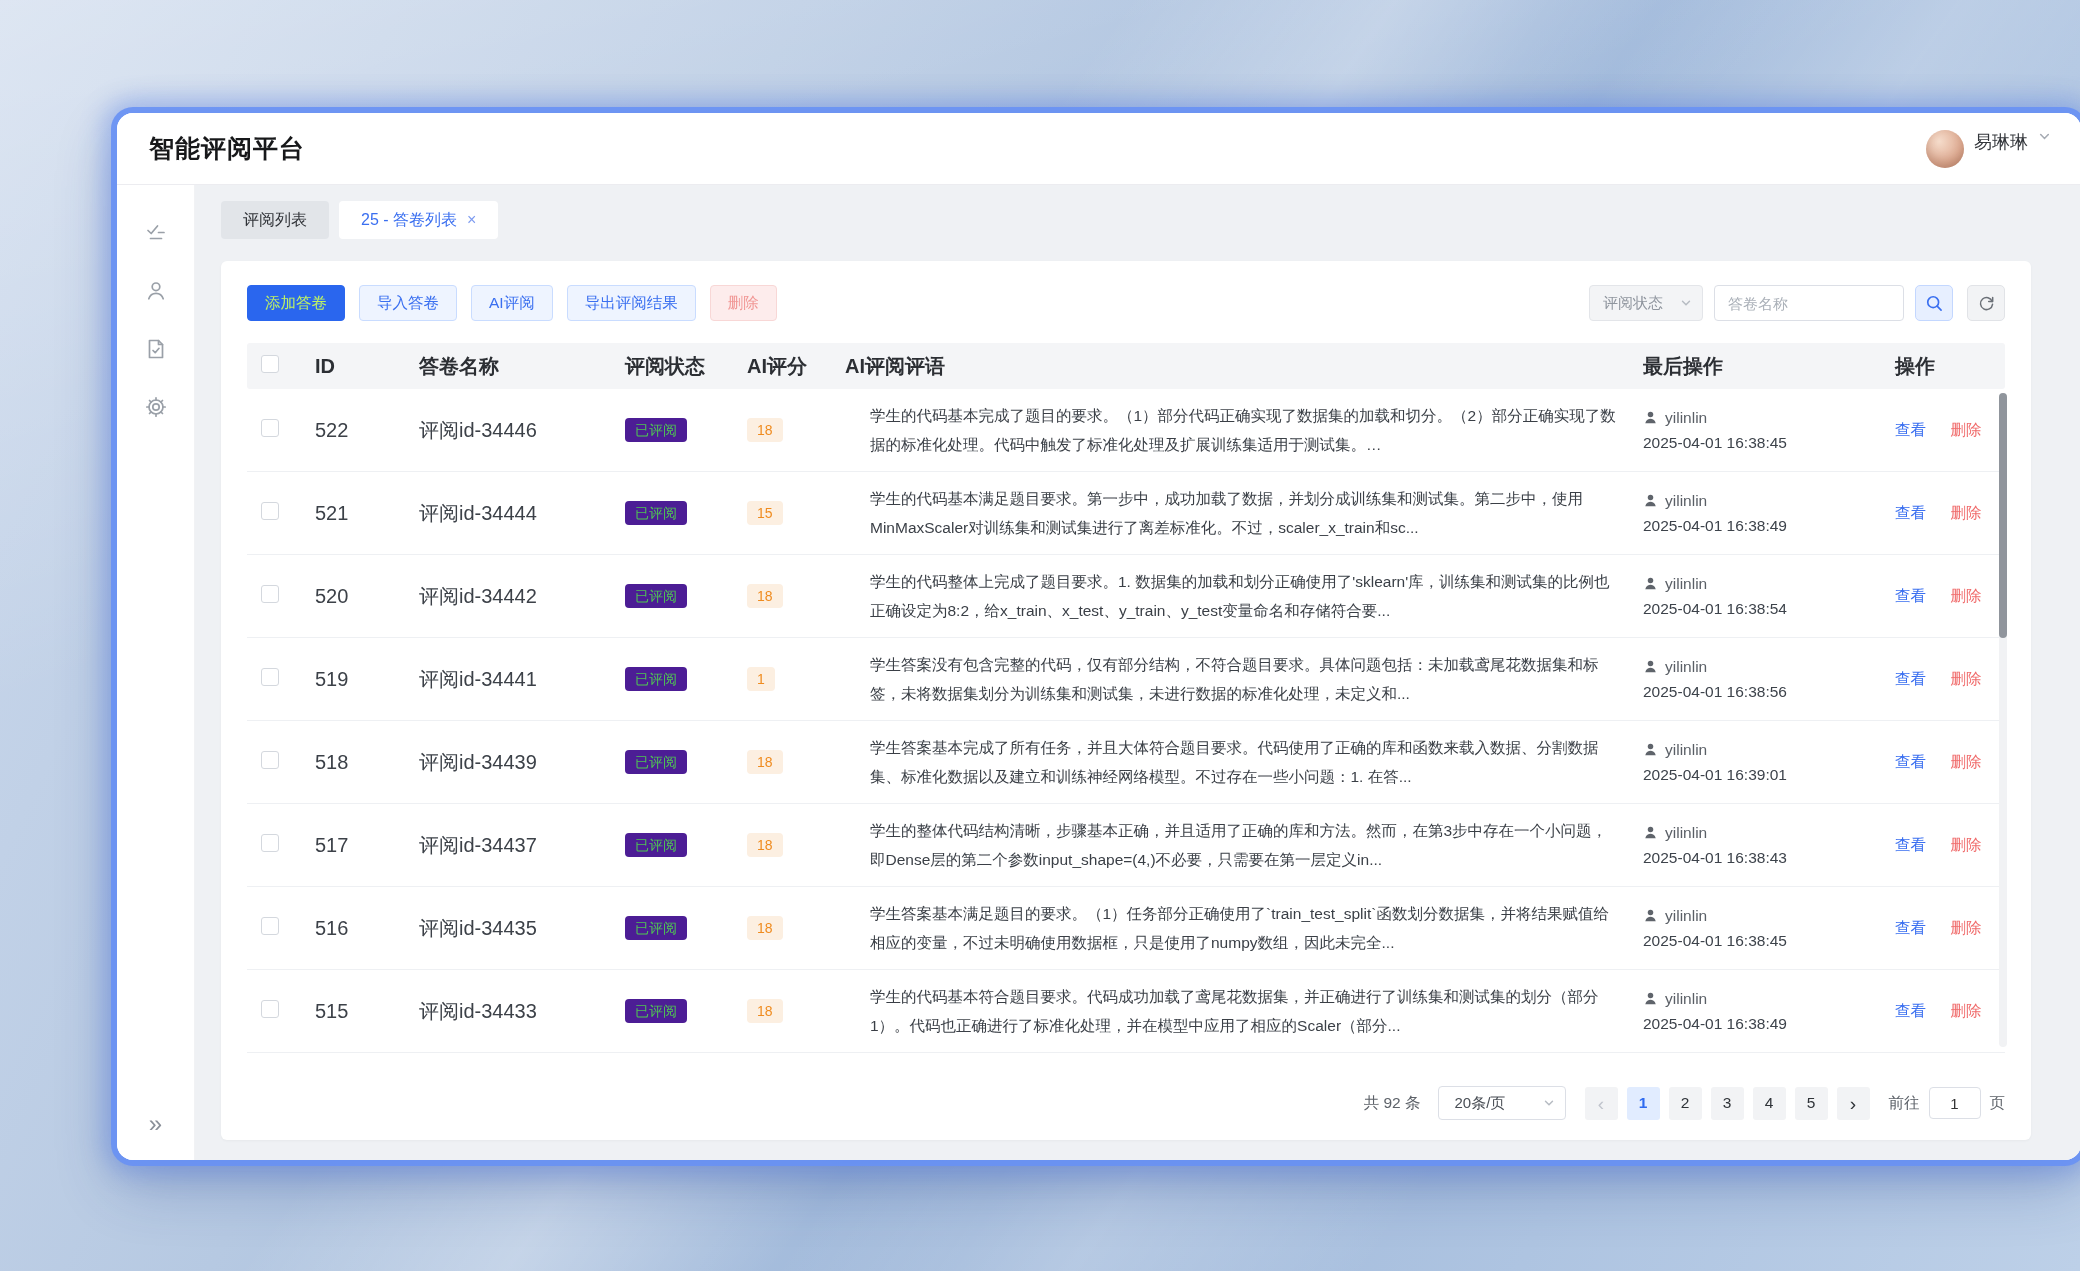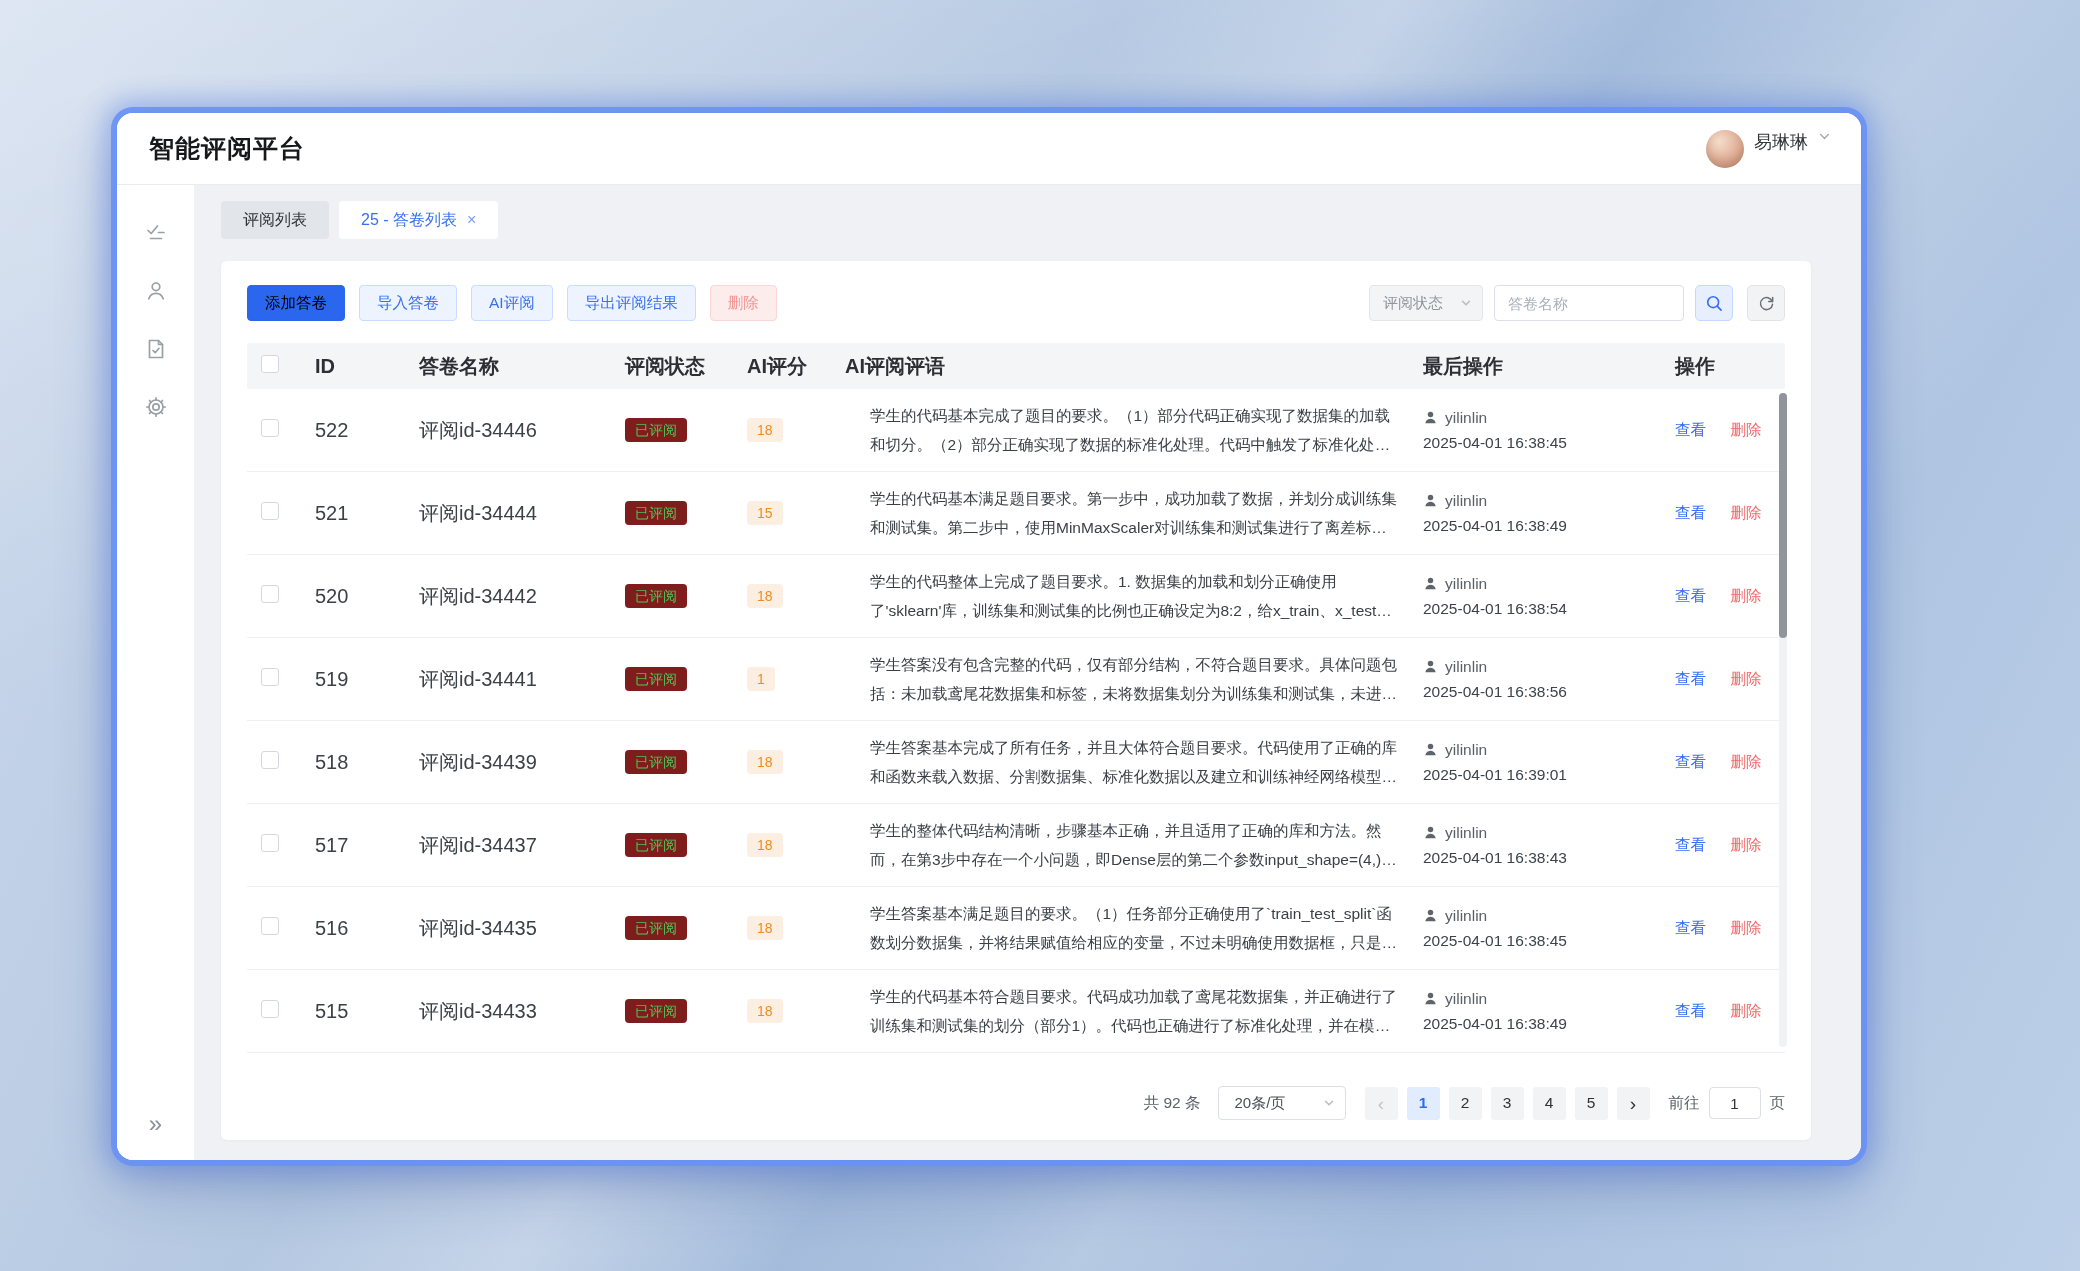--- a/index.html
+++ b/index.html
@@ -6,21 +6,21 @@
   html,body { width:2080px; height:1271px; overflow:hidden; font-family:"Liberation Sans","DejaVu Sans",sans-serif; }
   body {
     position:relative;
     background:
       linear-gradient(125deg, rgba(255,255,255,0) 38%, rgba(255,255,255,.30) 47%, rgba(255,255,255,0) 56%, rgba(255,255,255,.22) 66%, rgba(255,255,255,0) 76%),
       linear-gradient(160deg, rgba(255,255,255,.35) 0%, rgba(255,255,255,0) 35%),
       linear-gradient(115deg, #ccd9ec 0%, #b6c9e2 30%, #9fb8da 58%, #bdd0e8 100%);
   }
   
   .window {
-    position:absolute; left:117px; top:113px; width:1744px; height:1047px;
+    position:absolute; left:117px; top:113px; width:1964px; height:1047px;
     background:#fff; border-radius:16px; overflow:hidden;
     box-shadow: 0 0 0 6px rgba(104,145,244,.9), 0 0 22px 14px rgba(90,130,230,.38), 0 24px 60px rgba(30,60,140,.30);
     display:flex; flex-direction:column;
   }
   .app-header { height:72px; flex:0 0 72px; display:flex; align-items:center; justify-content:space-between; padding:0 30px 0 32px; border-bottom:1px solid #ececf0; background:#fff; }
   .app-title { font-size:25px; font-weight:bold; color:#17181a; letter-spacing:1px; }
   .user-box { display:flex; align-items:flex-start; gap:10px; cursor:pointer; }
   .avatar { width:38px; height:38px; border-radius:50%; background:radial-gradient(circle at 35% 30%, #f5dccb, #dfab92 62%, #c28a70); box-shadow:inset 0 -6px 10px rgba(120,70,50,.25); }
   .user-name { font-size:18px; color:#33363b; }
   .app-body { flex:1; display:flex; min-height:0; }
@@ -33,41 +33,41 @@
   .content { flex:1; background:#eff1f4; display:flex; flex-direction:column; padding:16px 50px 20px 26px; min-width:0;justify-content:space-between; }
   .tab-bar { display:flex; gap:10px; flex:0 0 38px; }
   .tab { height:38px; padding:0 22px; display:flex; align-items:center; gap:10px; background:#e2e5e9; border-radius:4px; font-size:16px; color:#303338; cursor:pointer; }
   .tab.active { background:#fff; color:#3a6ff0; }
   .tab-close { color:#7d9bf0; font-size:16px; line-height:1; cursor:pointer; }
   .panel { margin-top:22px; background:#fff; border-radius:6px; flex:1; display:flex; flex-direction:column; padding:24px 26px 20px; min-height:0; box-shadow:0 1px 3px rgba(0,0,0,.04); }
   
   .toolbar { display:flex; align-items:center; justify-content:space-between; flex:0 0 36px; }
   .toolbar-left { display:flex; gap:14px; }
   .btn { height:36px; padding:0 17px; border-radius:4px; font-size:15.5px; border:1px solid transparent; cursor:pointer; font-family:inherit; }
-  .btn.primary { background:#2a66ee; color:#000000; border-color:#2a66ee;font-family:Liberation Serif, serif; }
+  .btn.primary { background:#2a66ee; color:#bef264; border-color:#2a66ee;font-family:Liberation Serif, serif; }
   .btn.secondary { background:#eef4ff; color:#3a6ff0; border-color:#c9dcff; }
   .btn.danger { background:#fdecec; color:#f19795; border-color:#f8d7d6; }
   .toolbar-right { display:flex; align-items:center; gap:11px; }
   .status-select { width:114px; height:36px; background:#f3f4f6; border:1px solid #e3e5e9; border-radius:4px; display:flex; align-items:center; justify-content:space-between; padding:0 10px 0 13px; font-size:15px; color:#8f959e; cursor:pointer; }
   .name-input { width:190px; height:36px; border:1px solid #dcdfe6; border-radius:4px; padding:0 13px; font-size:15px; color:#333; font-family:inherit; outline:none; background:#fff; }
   .name-input::placeholder { color:#aab0b8; }
   .icon-btn { width:38px; height:36px; border-radius:5px; display:flex; align-items:center; justify-content:center; cursor:pointer; border:1px solid transparent; }
   .icon-btn.search { background:#e7efff; border-color:#c3d7ff; }
   .icon-btn.refresh { background:#f2f3f5; border-color:#e1e3e7; margin-left:3px; }
   
   .table { margin-top:22px; position:relative; flex:0 0 auto; }
   .trow { display:grid; grid-template-columns:54px 104px 206px 122px 98px minmax(0,1fr) 252px 96px; align-items:center; padding:0 14px; }
   .thead { background:#f4f5f7; height:46px; border-radius:3px; }
   .thead .cell { font-size:20px; font-weight:bold; color:#2c2f34; }
   .tbody .trow { height:83px; border-bottom:1px solid #eef0f3; background:#fff; }
   .cell { min-width:0; padding-right:10px; }
   .c-id, .c-name { font-size:20px; color:#3c4148; }
   .checkbox { width:18px; height:18px; border:1px solid #d4d8de; border-radius:3px; background:#fff; display:inline-block; cursor:pointer; }
   .badge { display:inline-block; padding:5px 10px; border-radius:4px; font-size:14px; line-height:1; }
-  .badge.green { background:#7f1d1d; color:#4fc354; }
+  .badge.green { background:#4c1d95; color:#4fc354; }
   .badge.orange { background:#fcefe1; color:#ef8b1f; min-width:20px; text-align:center; }
   .c-comment { font-size:15.5px; color:#3a3f46; line-height:29px; display:-webkit-box; -webkit-line-clamp:2; -webkit-box-orient:vertical; overflow:hidden; padding-right:26px;margin-left:25px; }
   .op-line1 { display:flex; align-items:center; gap:7px; font-size:15.5px; color:#5a5f66; }
   .op-line2 { margin-top:7px; font-size:15.5px; color:#3d434b; }
   .c-actions { white-space:nowrap; }
   .link { font-size:15.5px; cursor:pointer; text-decoration:none; }
   .link.view { color:#3a6ff0; margin-right:20px; }
   .link.del { color:#f06a6a; }
   
   .vscroll-track { position:absolute; top:50px; right:-2px; width:8px; bottom:6px; background:#f1f2f4; border-radius:4px; }

